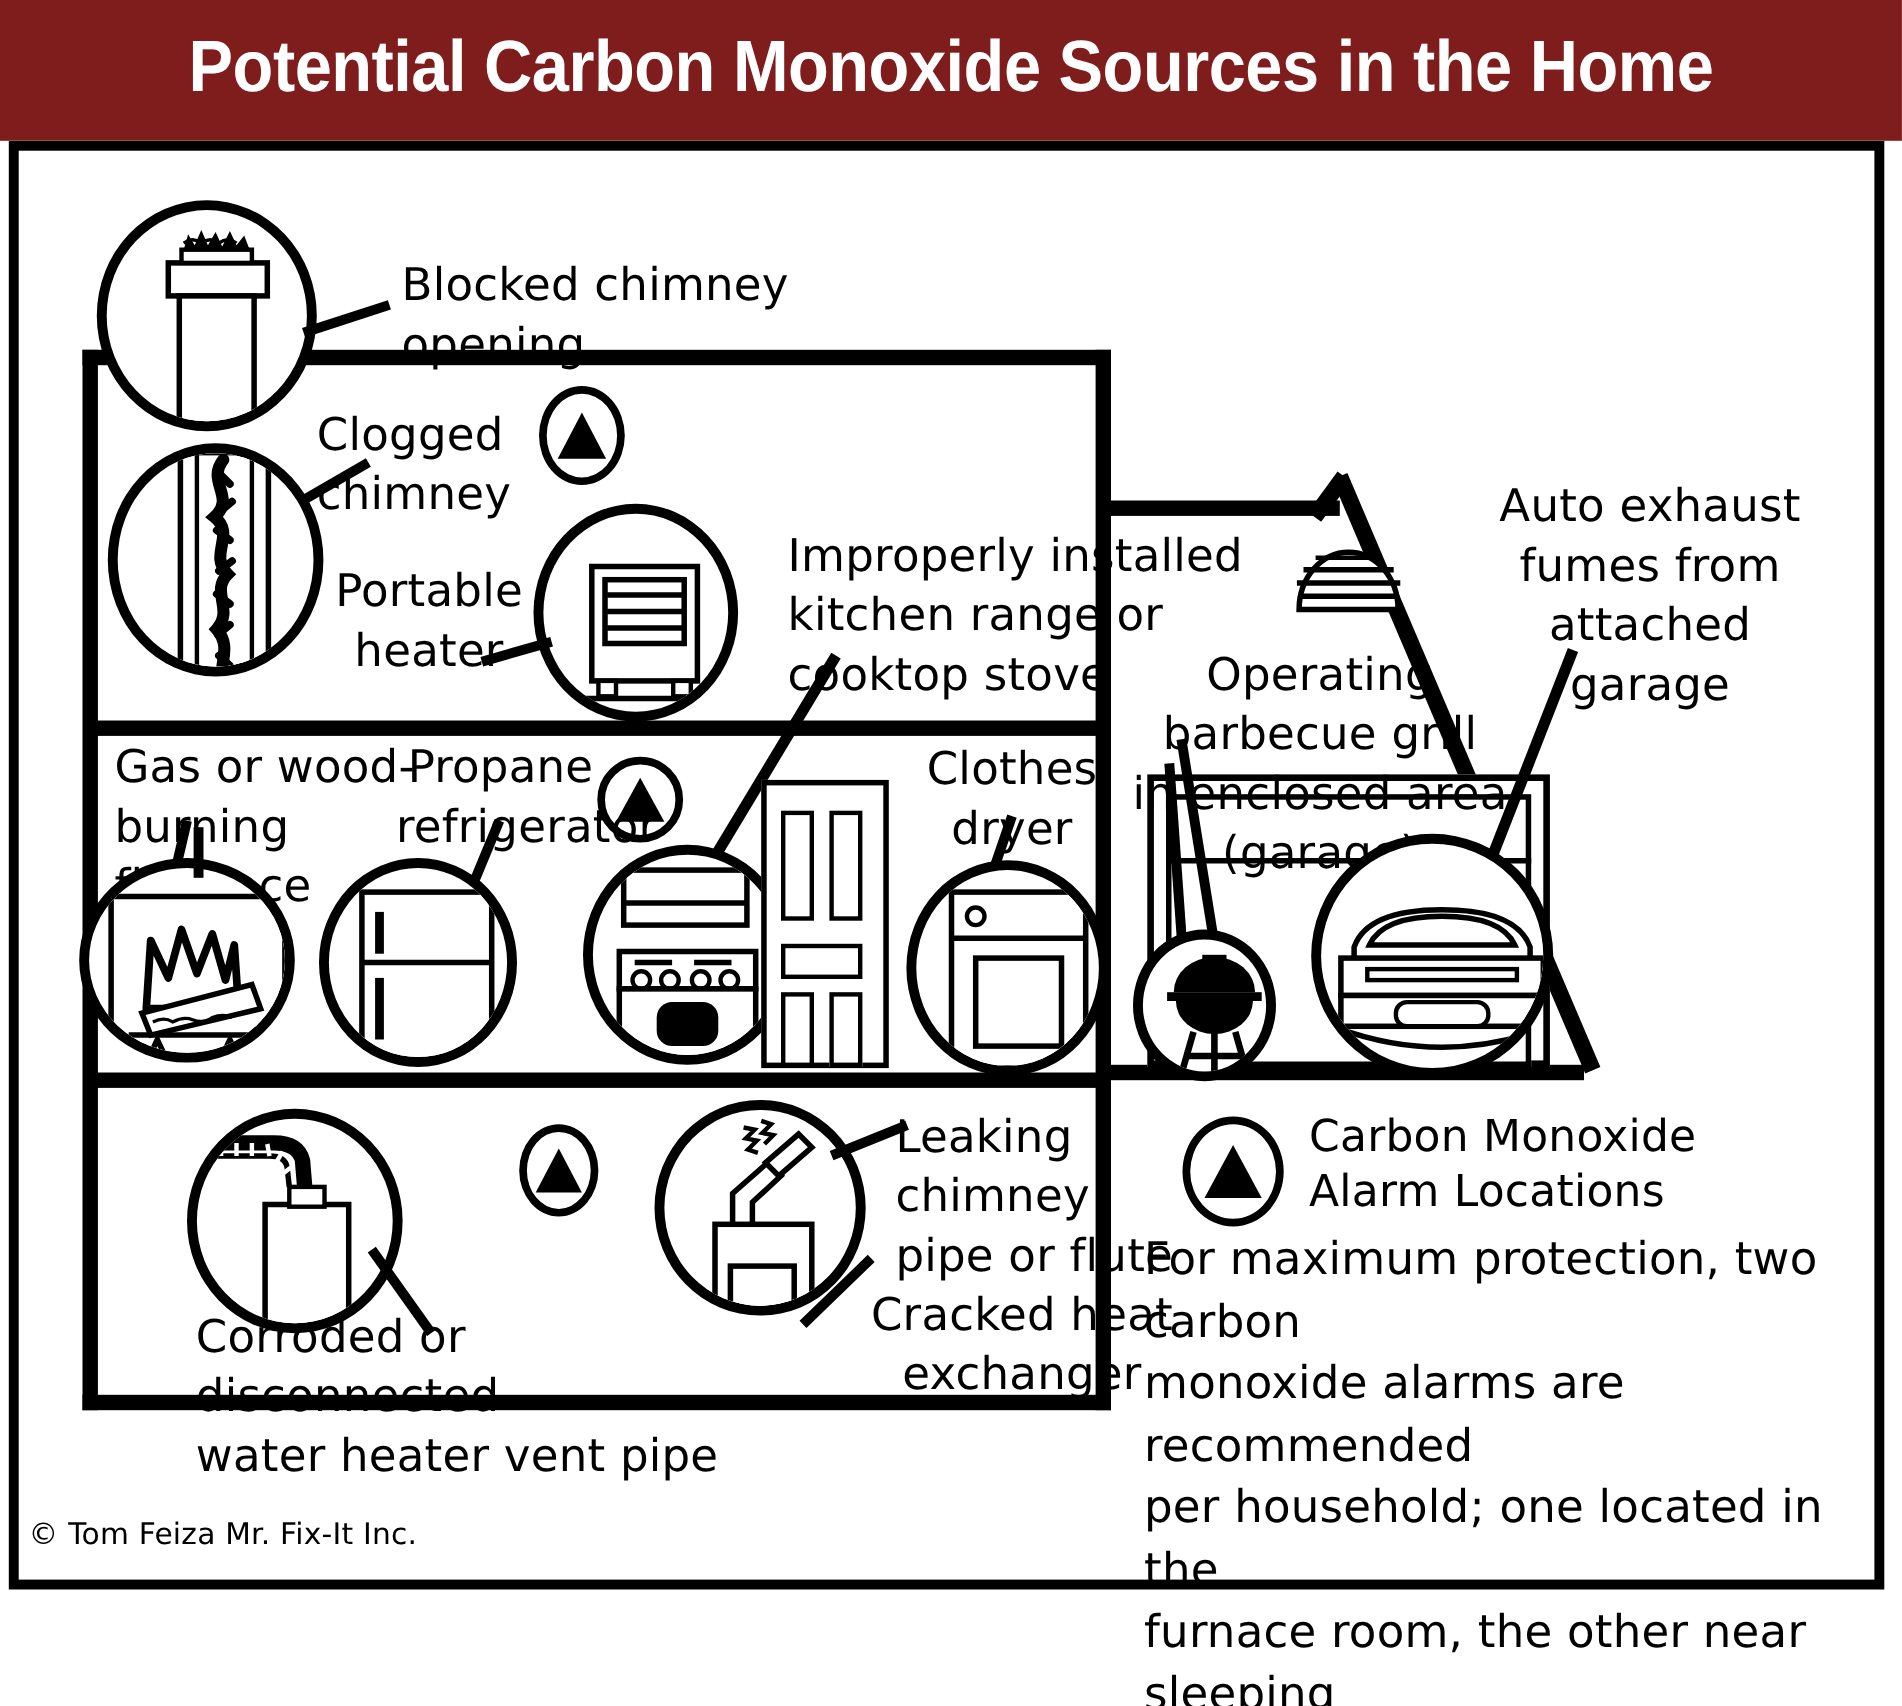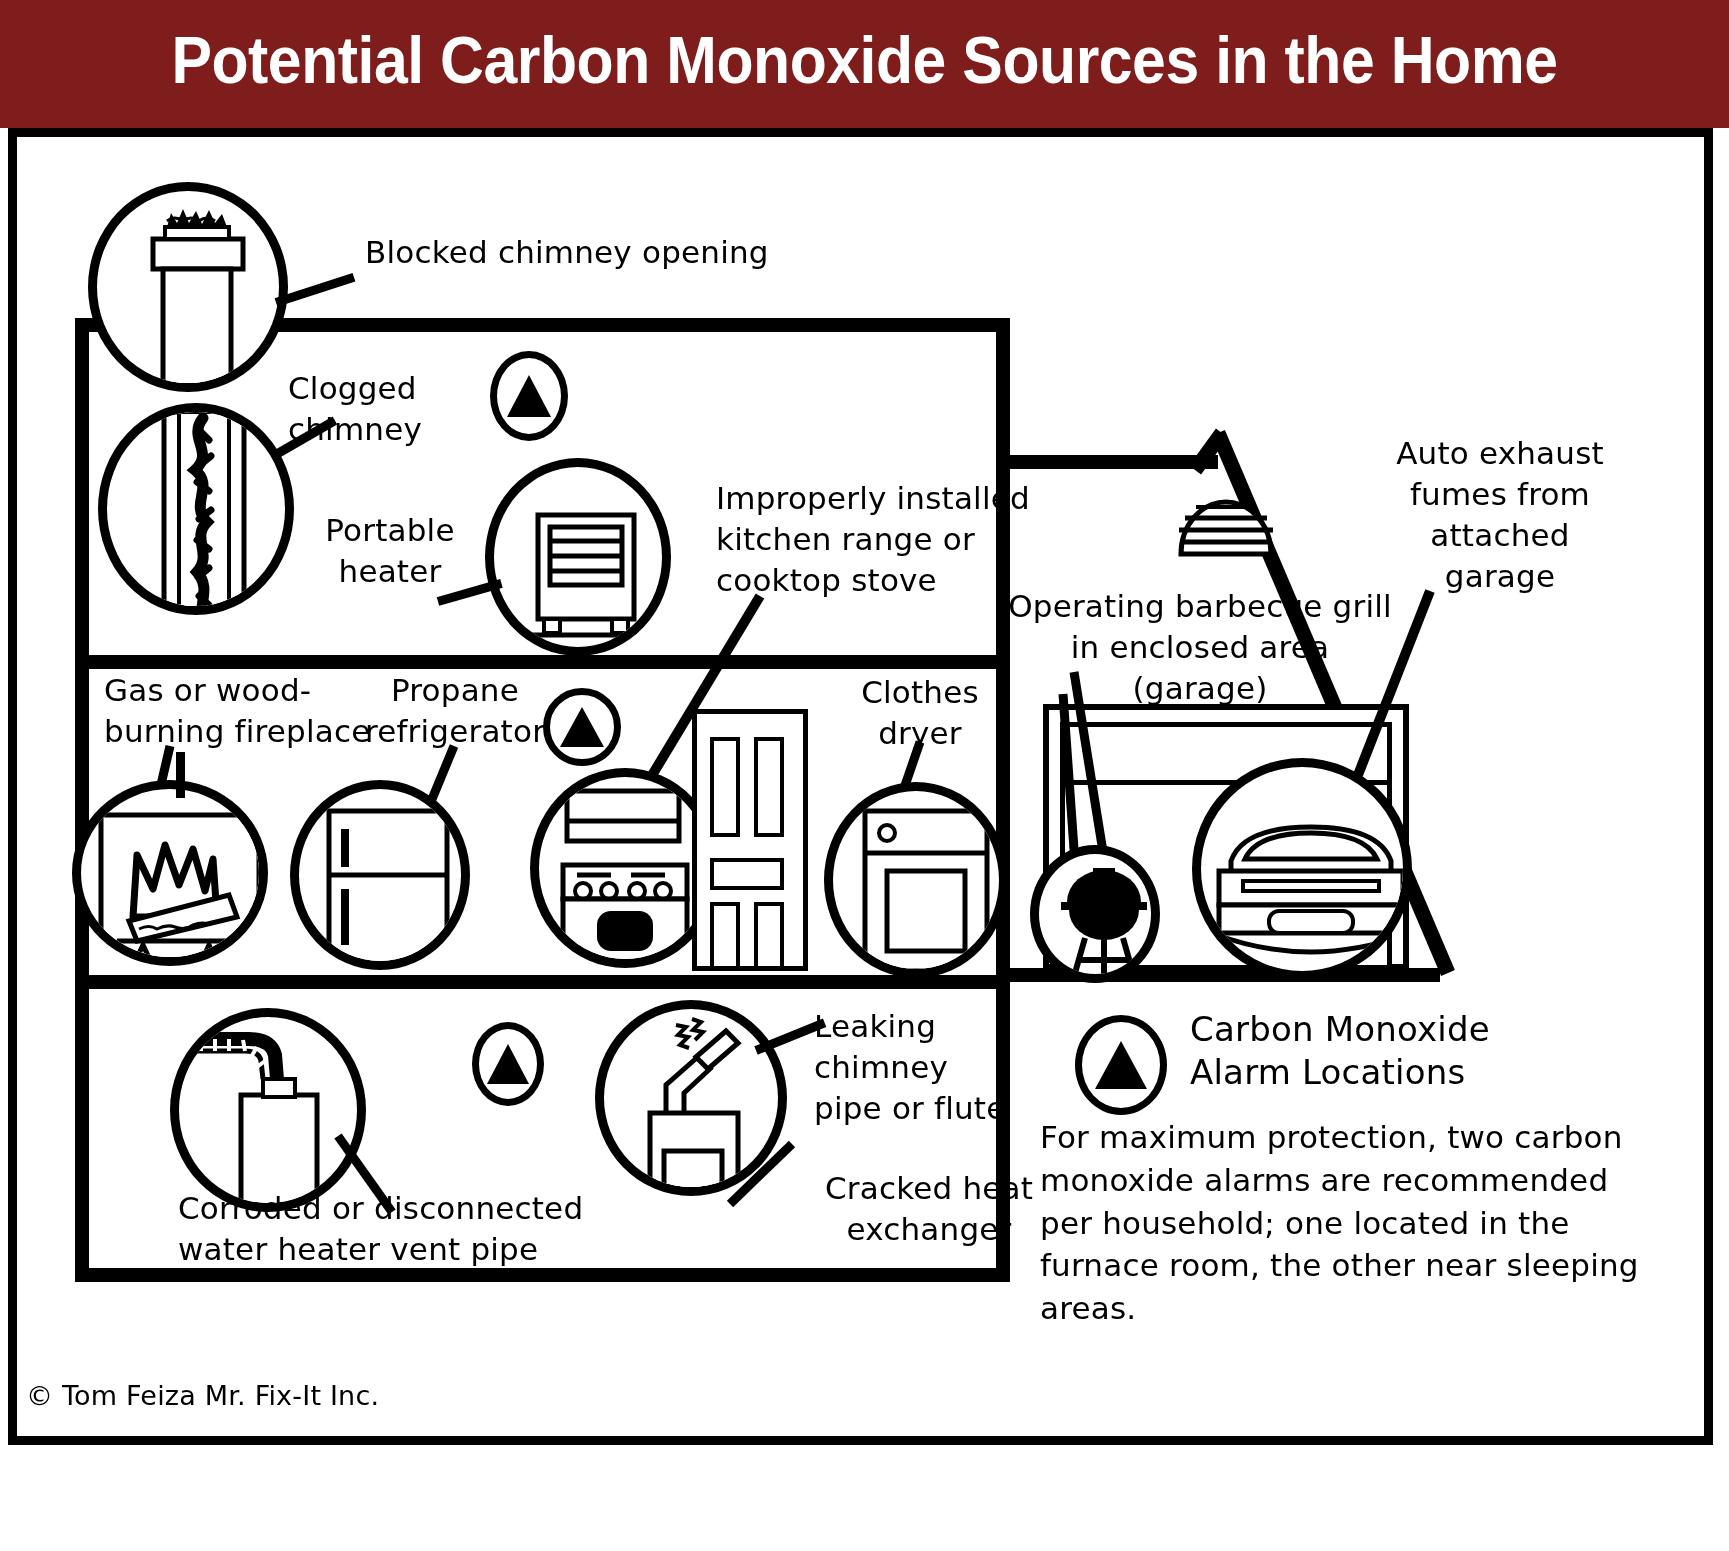--- a/index.html
+++ b/index.html
@@ -14,22 +14,22 @@
     font-weight:bold;font-size:66px;letter-spacing:-0.5px;
     transform:scaleX(0.92);transform-origin:center top;white-space:nowrap;
   }
 
   
   #frame{position:absolute;left:8px;top:128px;width:1705px;height:1317px;
          border:9px solid #000000;box-sizing:border-box;background:#ffffff;}
 
   
   .hw{position:absolute;color:#000;font-family:"DejaVu Sans",sans-serif;
-      font-size:31px;line-height:1.32;letter-spacing:0.2px;white-space:pre-line;}
-  .hw.big{font-size:34px;line-height:1.26;}
+      font-size:41px;line-height:1.32;letter-spacing:0.2px;white-space:pre-line;}
+  .hw.big{font-size:40px;line-height:1.26;}
   .hw.small{font-size:27px;}
   .center{text-align:center;}
 
   
   .wall{position:absolute;background:#000000;}
 
   
   .leader{position:absolute;background:#000000;transform-origin:left center;height:9px;}
 
   

